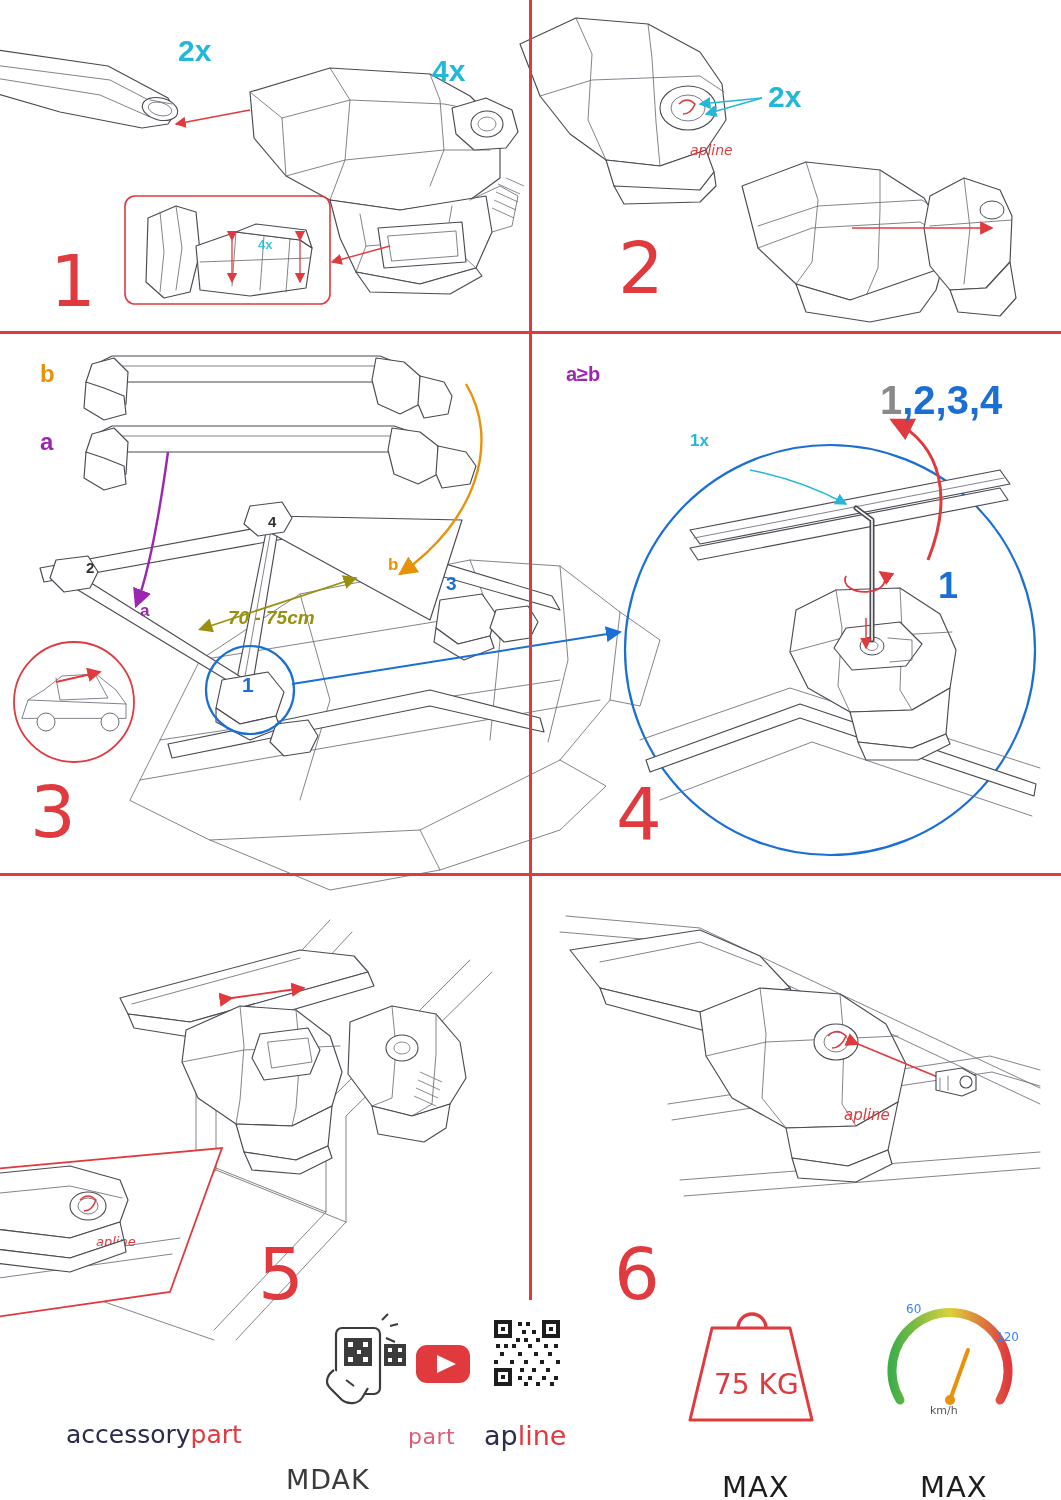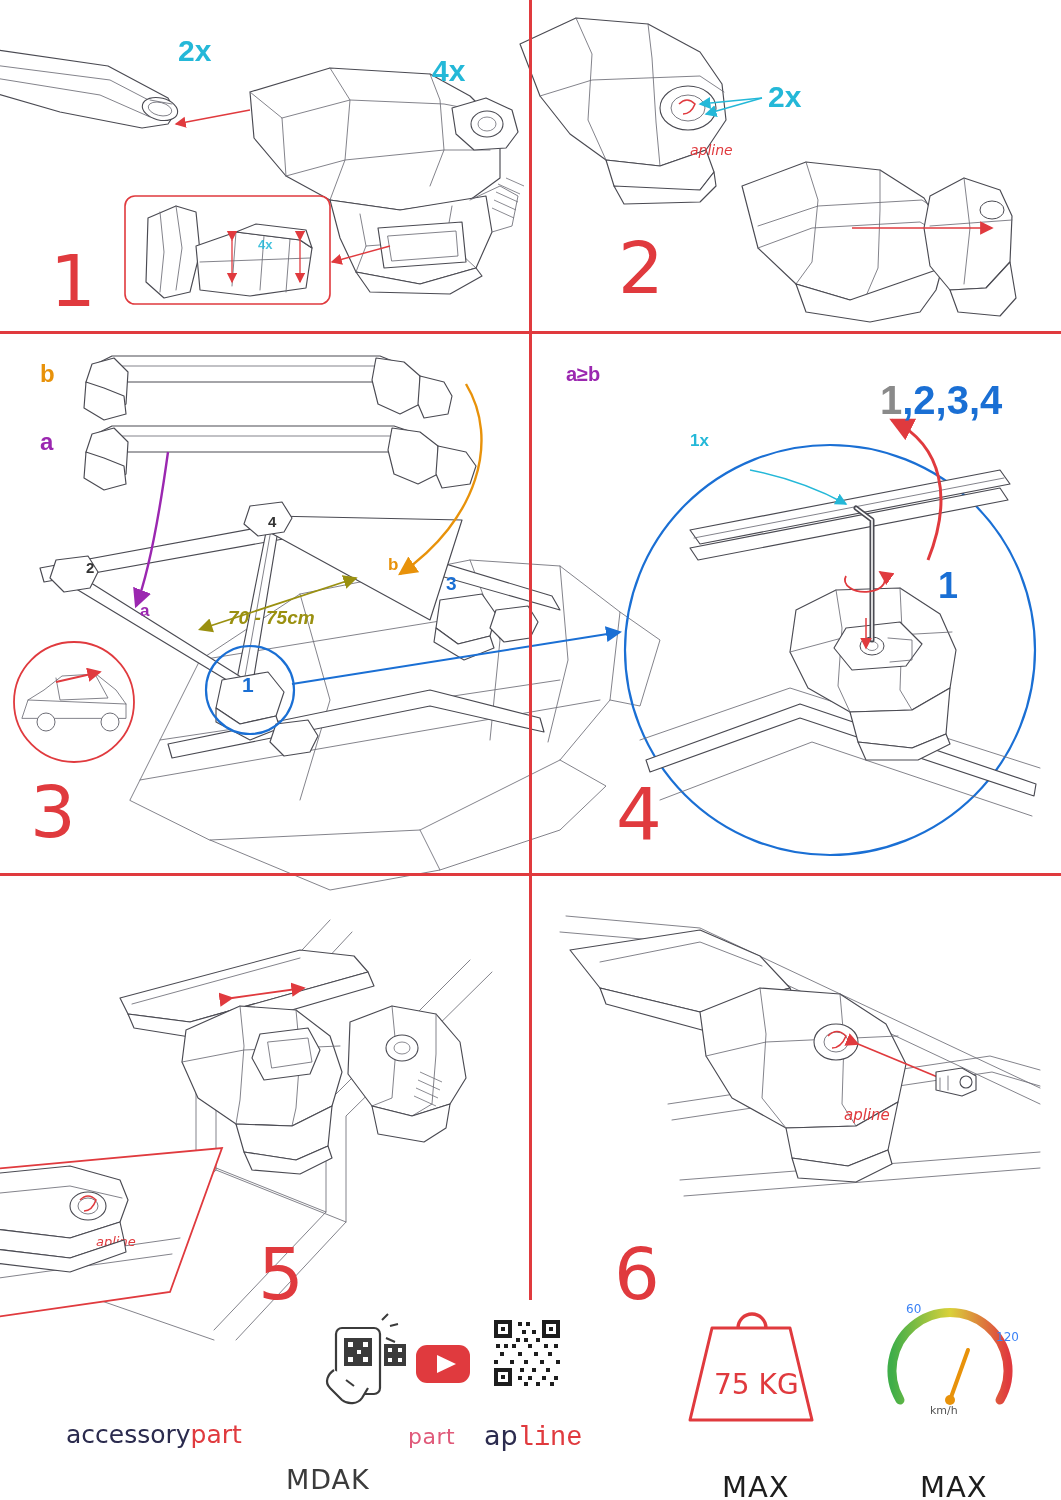--- a/index.html
+++ b/index.html
@@ -52,21 +52,21 @@
     font-family: "DejaVu Sans", sans-serif;
   }
   .ace-title {
     font-size: 30px; font-weight: 400; color: #6a52c9; letter-spacing: 0.5px;
   }
   .accessory { font-size: 25px; font-weight: 400; color: #2b2b4e; }
   .accessory .part { color: #e03a3e; }
   .mdak { font-size: 27px; font-weight: 400; color: #3b3b3b; letter-spacing: 1px; }
   .ipqi { font-size: 22px; font-weight: 400; color: #e05a7a; letter-spacing: 0.5px; }
   .apline { font-size: 27px; font-weight: 400; color: #2b2b4e; }
-  .apline .ln { color: #e03a3e; font-family: Liberation Mono, monospace; }
+  .apline .ln { color: #e03a3e; }
 
   .maxlabel {
     position: absolute;
     font-family: "DejaVu Sans", sans-serif;
     font-size: 29px; color: #1d1d1d; letter-spacing: 1px; margin-top: 40px;
   }
   .kgtext {
     position: absolute;
     font-family: "DejaVu Sans", sans-serif;
     font-size: 28px; color: #e03a3e; font-weight: 400;

